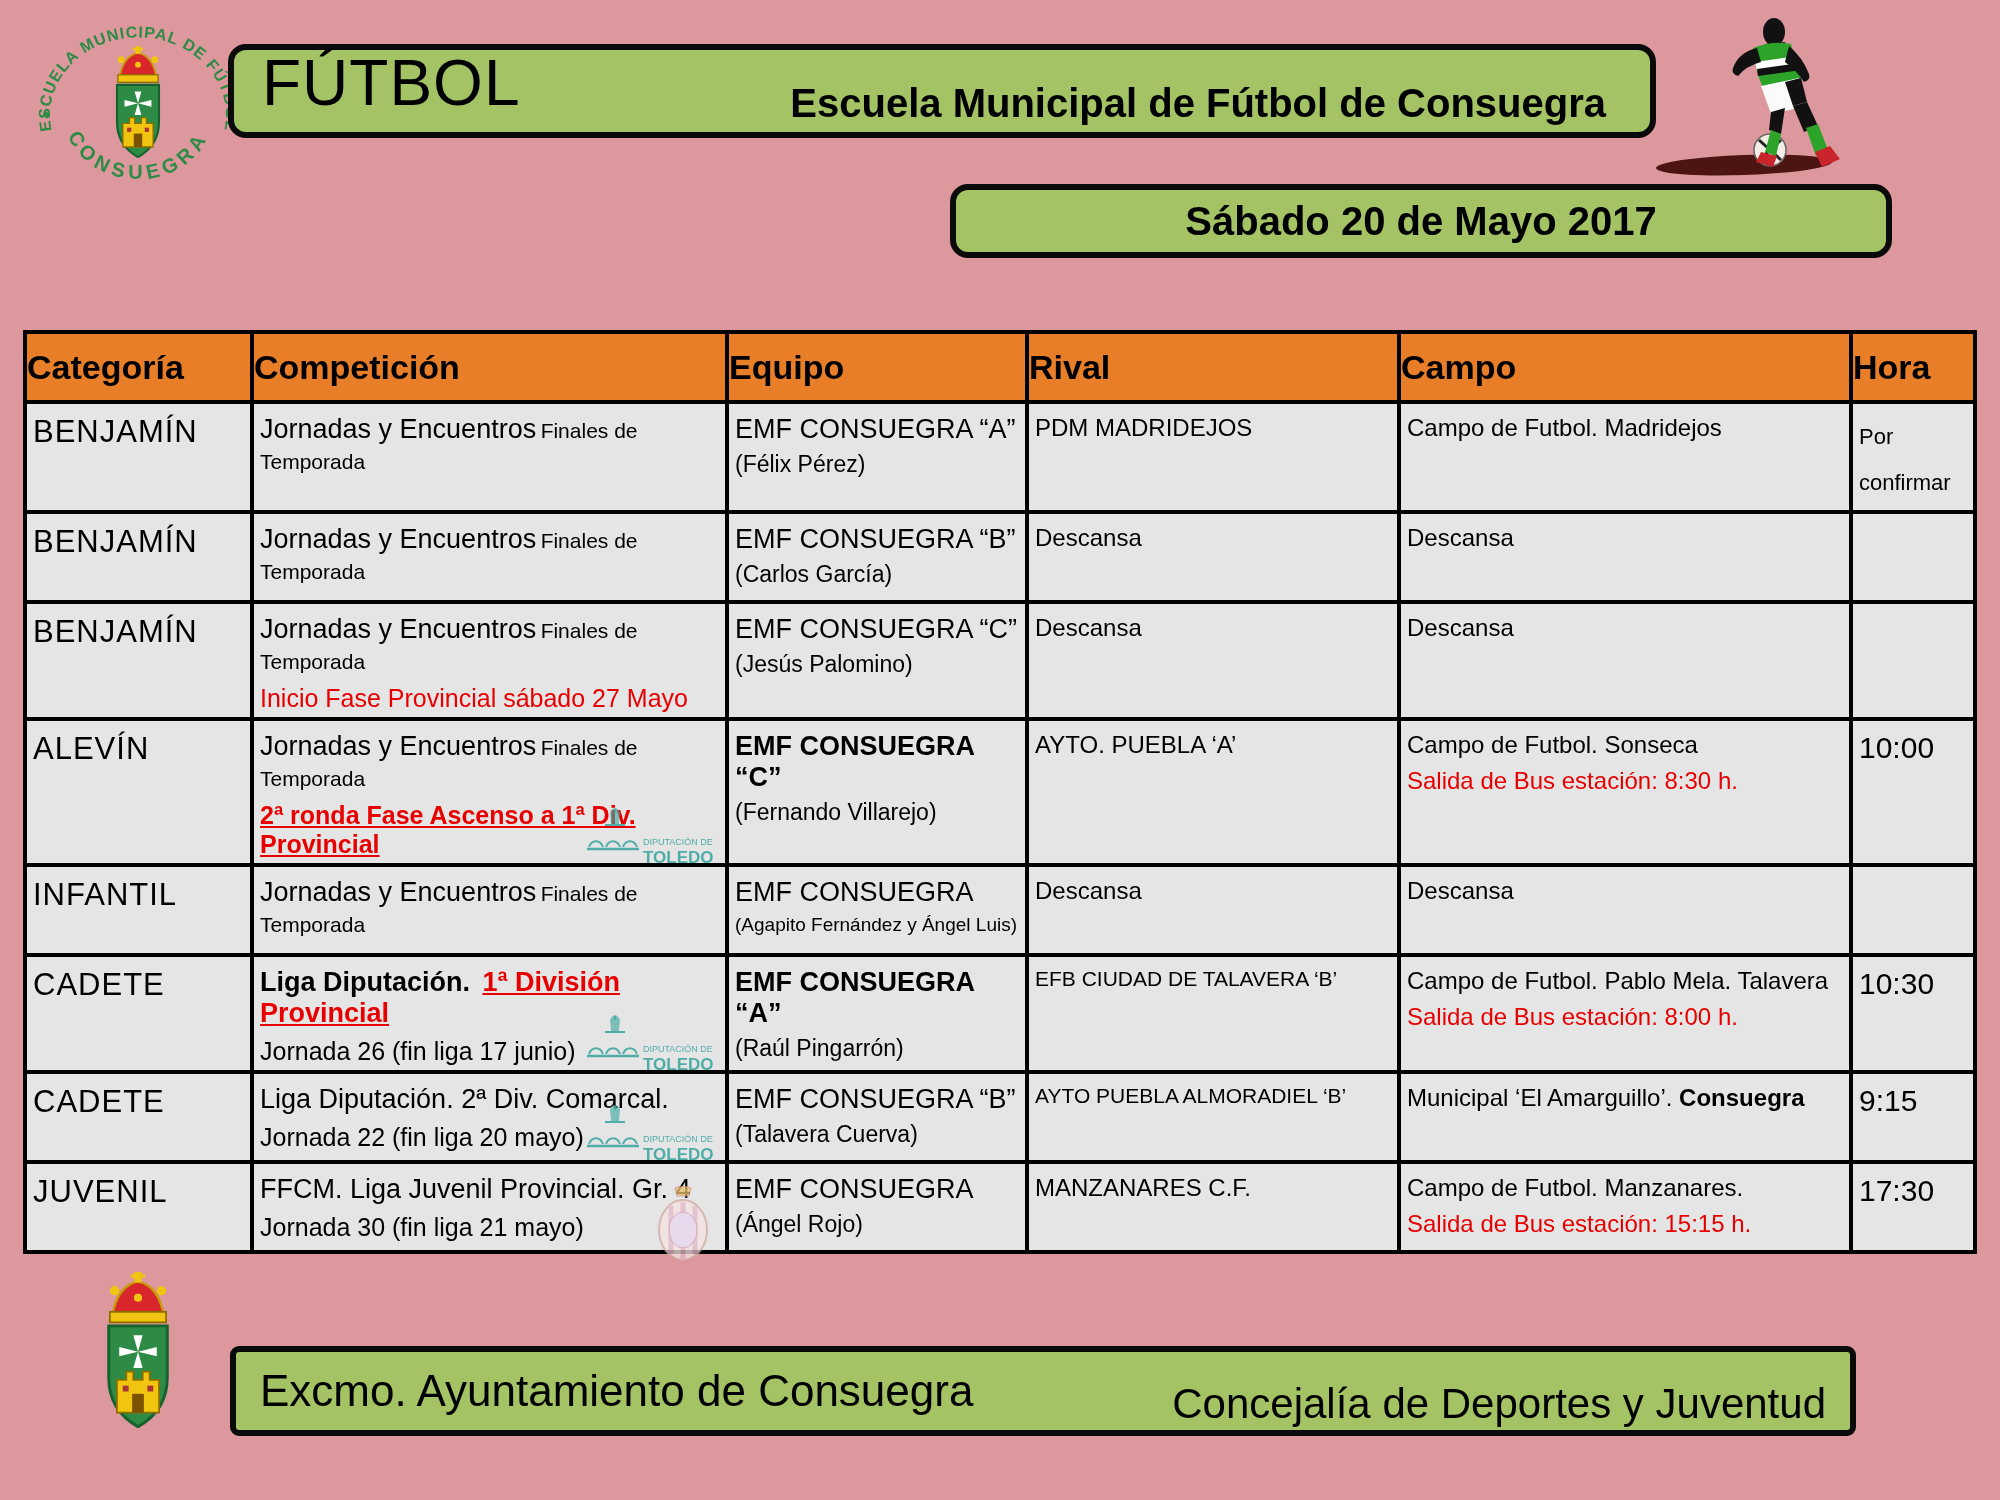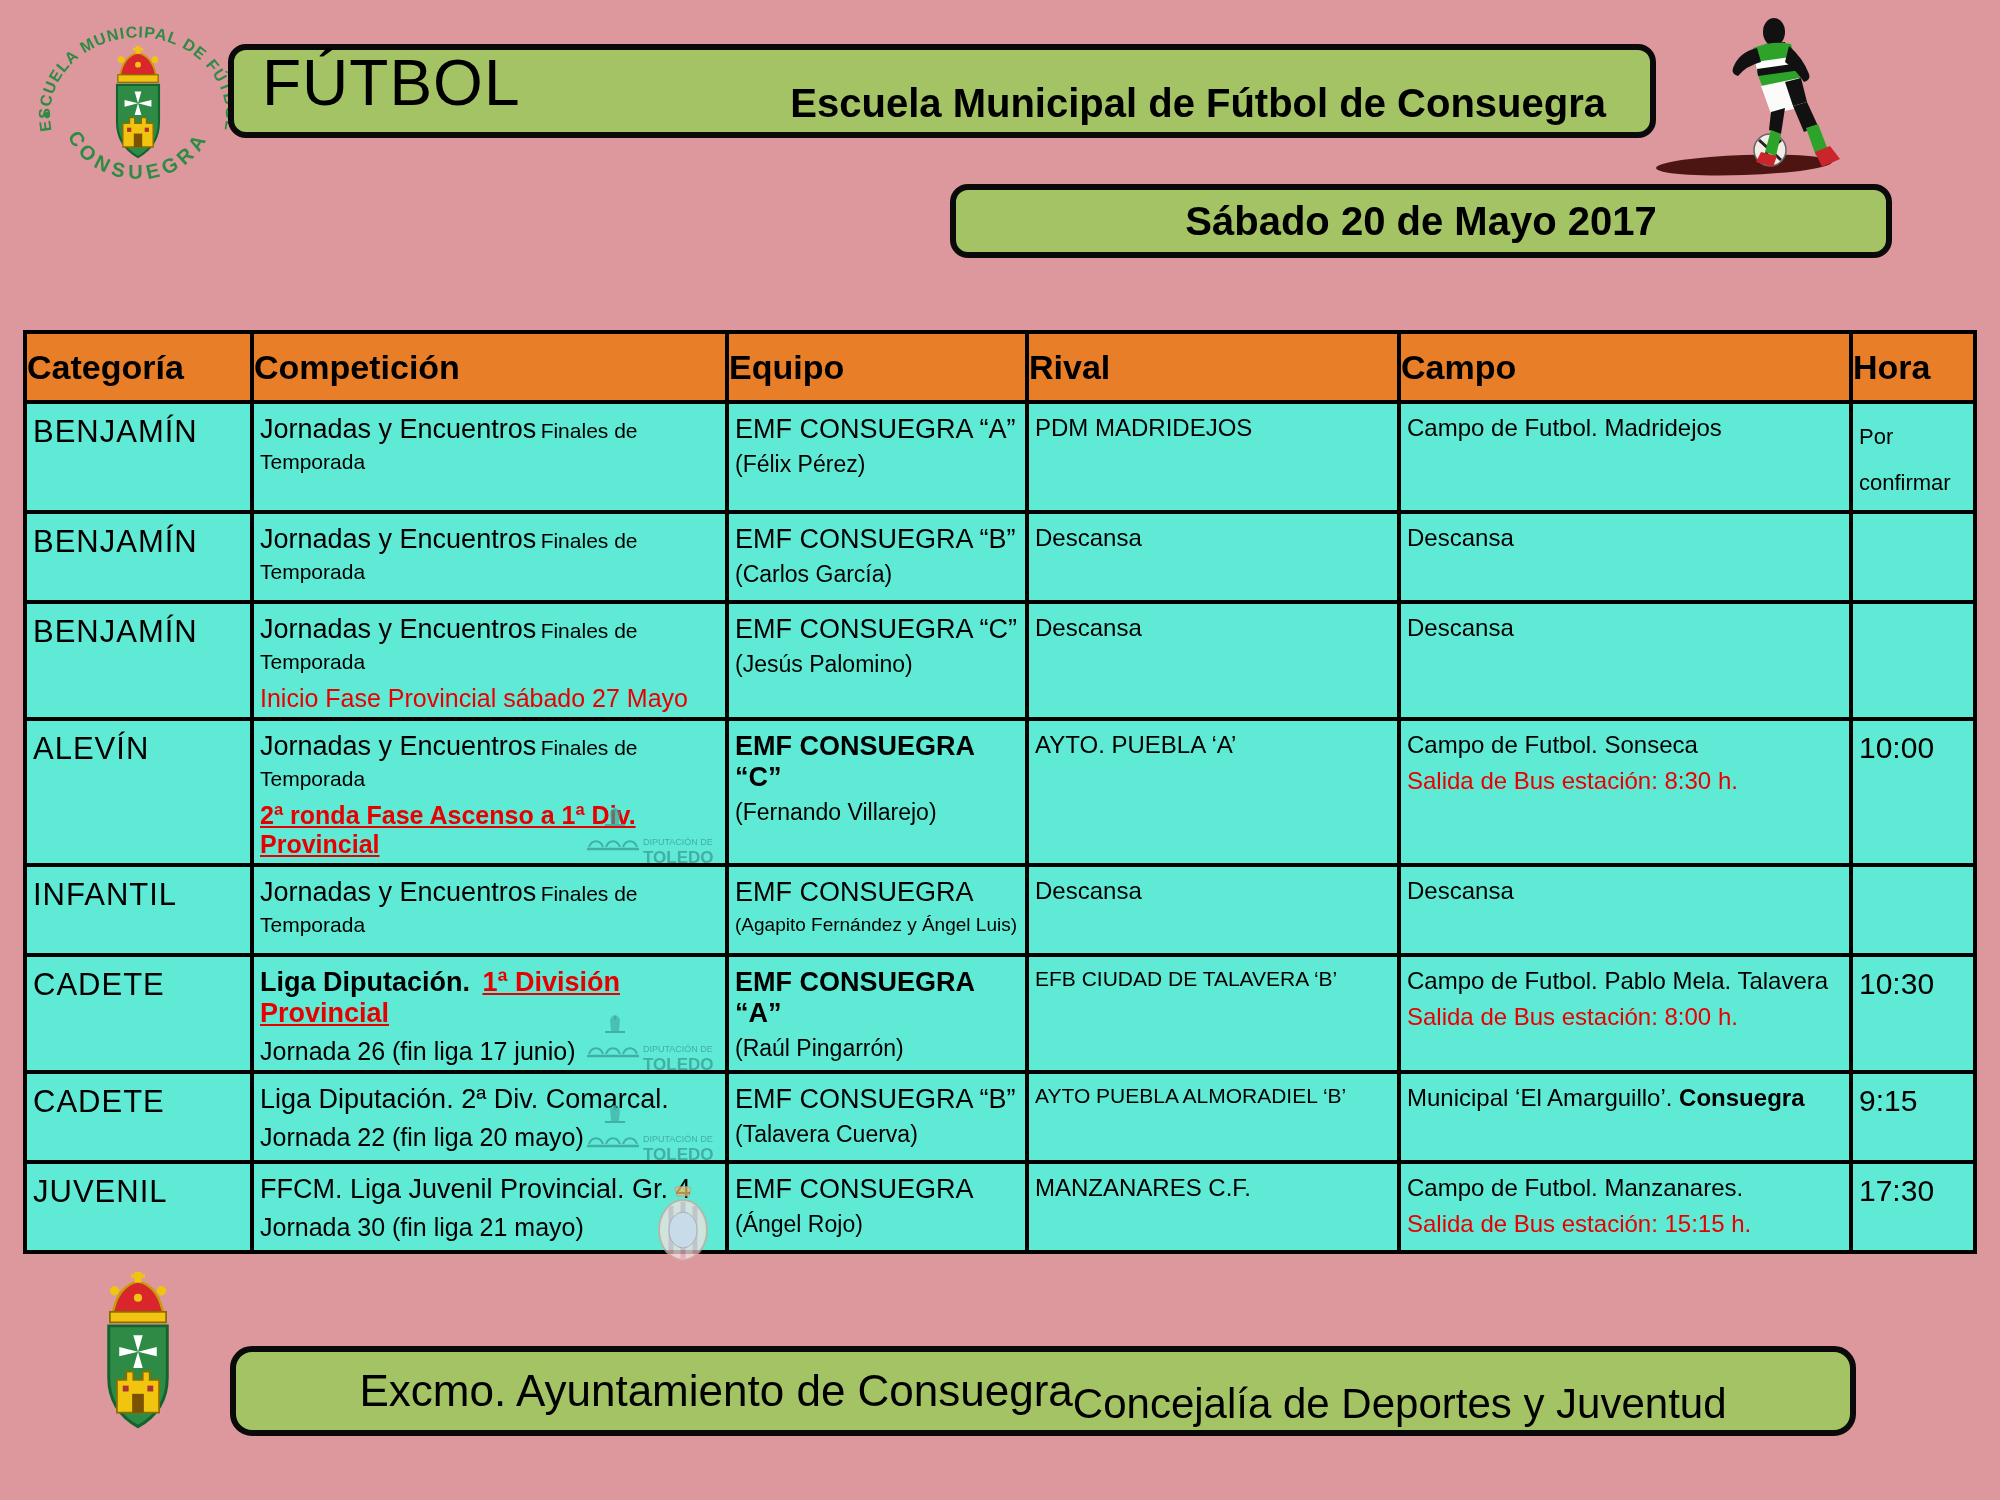--- a/index.html
+++ b/index.html
@@ -30,21 +30,21 @@
   
   #main-table{position:absolute;left:23px;top:330px;border-collapse:collapse;table-layout:fixed;}
   #main-table th,#main-table td{
     border:4px solid #000;box-sizing:border-box;vertical-align:top;
     text-align:left;padding:10px 6px 4px 6px;overflow:visible;
   }
   #main-table th{
     background:#E87E27;height:70px;font-size:34px;font-weight:bold;
     vertical-align:middle;padding:0;
   }
-  #main-table td{background:#5eead4;height:90px;}
+  #main-table td{background:#e5e5e5;height:90px;}
   #main-table tbody tr:first-child td{height:104px;}
   td.cat-cell{font-size:31px;padding-top:16px;letter-spacing:1px;}
   td.comp-cell{text-align:left;padding-left:16px;position:relative;}
   .comp-main{font-size:27px;}
   .comp-main.bold{font-weight:bold;}
   .comp-small{font-size:21px;}
   .comp-red{color:#E80000;font-weight:bold;text-decoration:underline;font-size:27px;margin-left:8px;}
   .comp-line2{font-size:25px;margin-top:8px;}
   .comp-line2.red{color:#E80000;}
   .comp-line2.red-underline{color:#E80000;font-weight:bold;text-decoration:underline;}
@@ -57,22 +57,22 @@
   td.campo-cell{font-size:24px;}
   .bus{color:#E80000;font-size:24px;margin-top:8px;}
   td.hora-cell{font-size:30px;padding-top:14px;}
   td.hora-cell.small{font-size:22px;line-height:2.1;}
   
   .wm{position:absolute;display:none;}
   .wm-toledo{right:4px;bottom:-10px;opacity:.9;}
   .wm-ffcm{right:14px;bottom:-16px;opacity:.75;}
   
   #footer-bar{left:230px;top:1346px;width:1626px;height:90px;
-    display:flex;align-items:center;justify-content:center;
-    padding:0 49px;border-radius:22px;}
+    display:flex;align-items:center;justify-content:space-between;
+    padding:0 24px;border-radius:9px;}
   #footer-left{font-size:44px;}
   #footer-right{font-size:42px;margin-top:25px;}
   #bottom-logo{position:absolute;left:72px;top:1268px;}
 </style>
 </head>
 <body>
 
 <svg width="0" height="0" style="position:absolute" aria-hidden="true">
   <defs>
     <symbol id="crest" viewBox="0 0 100 140">

